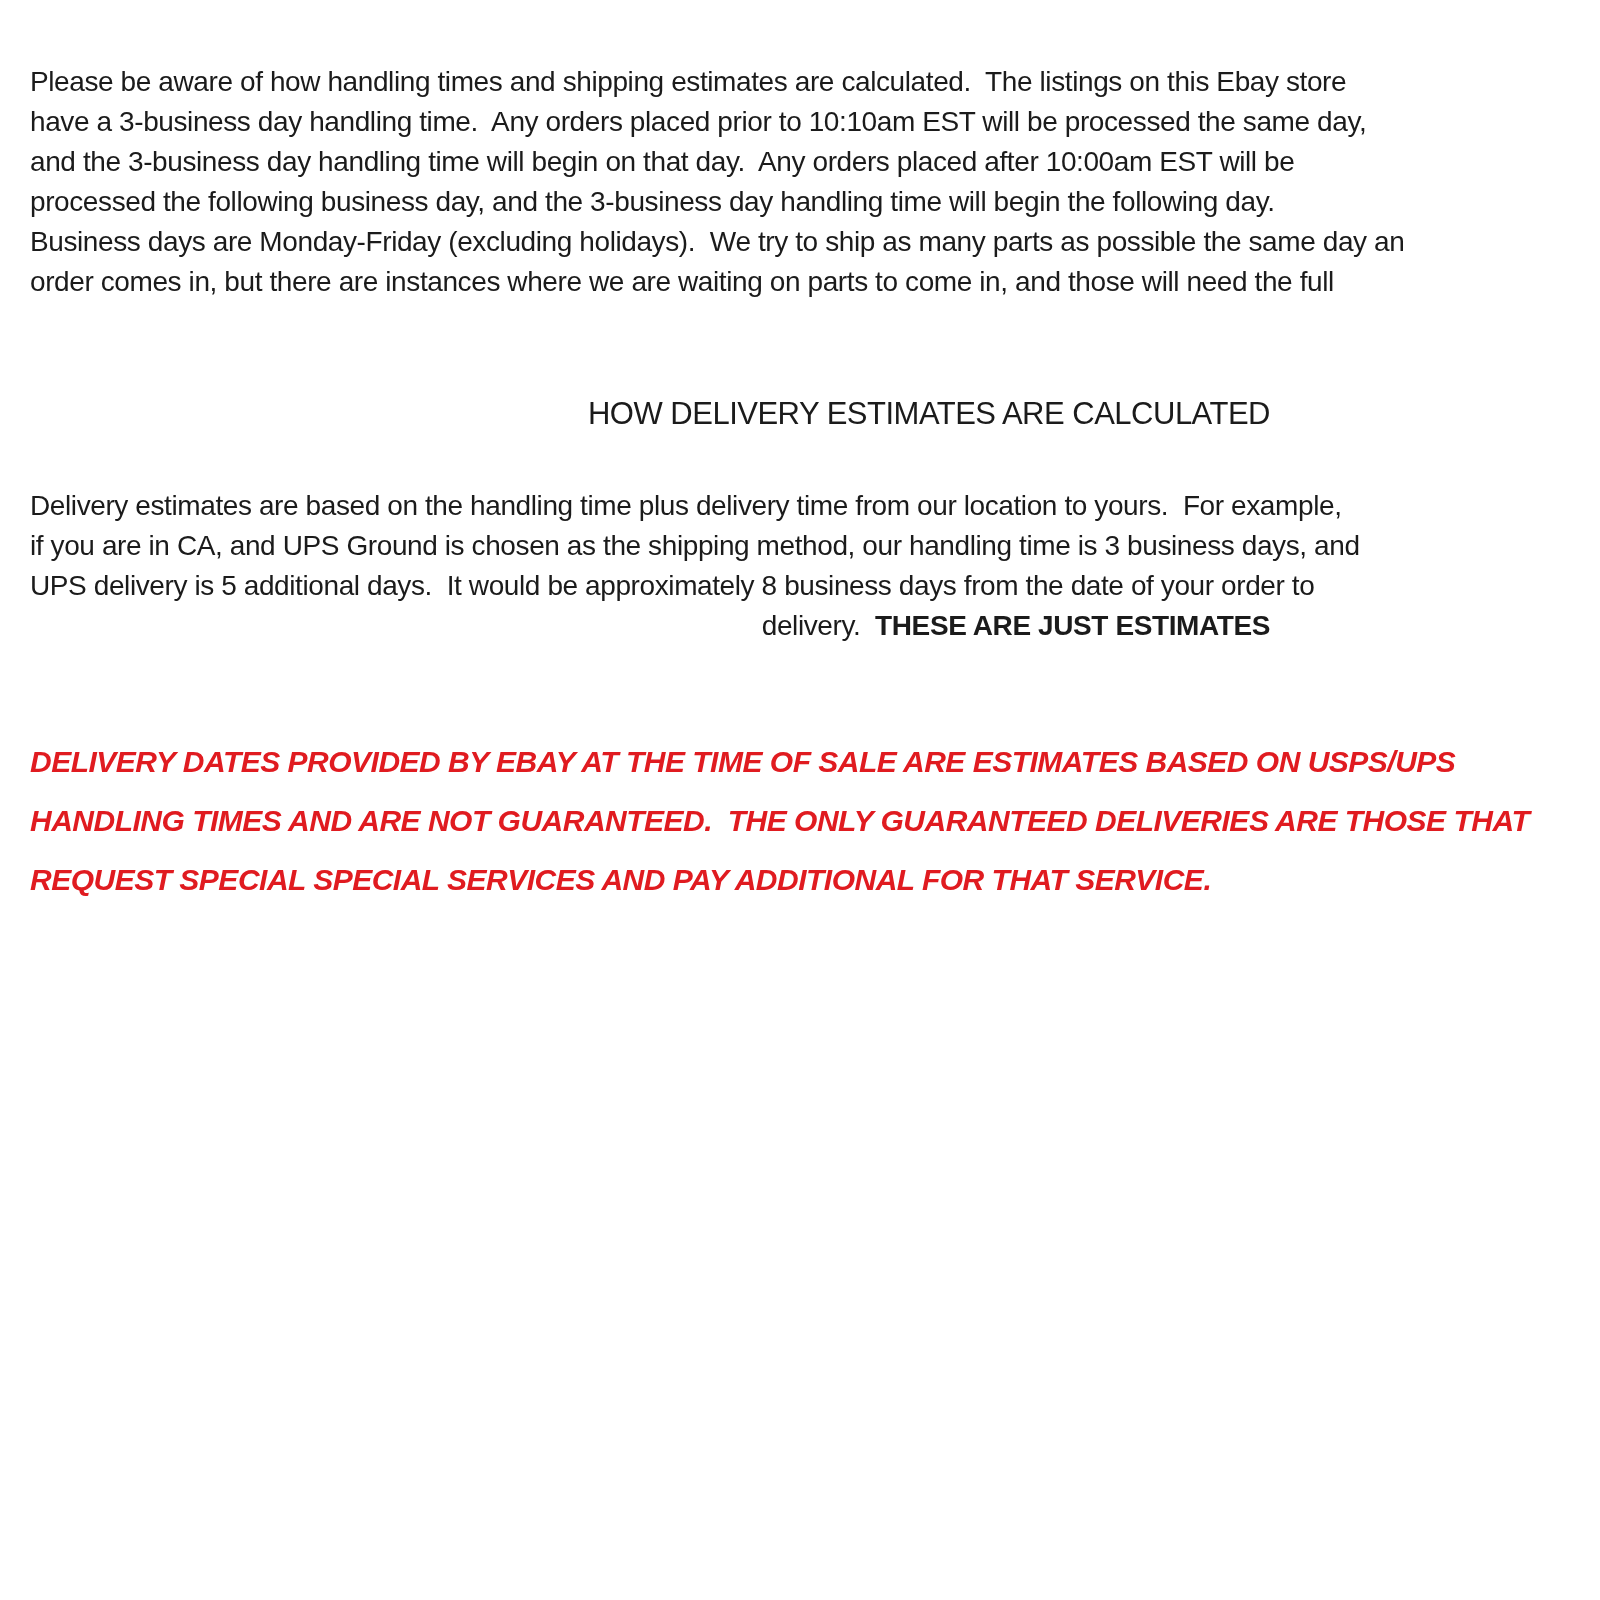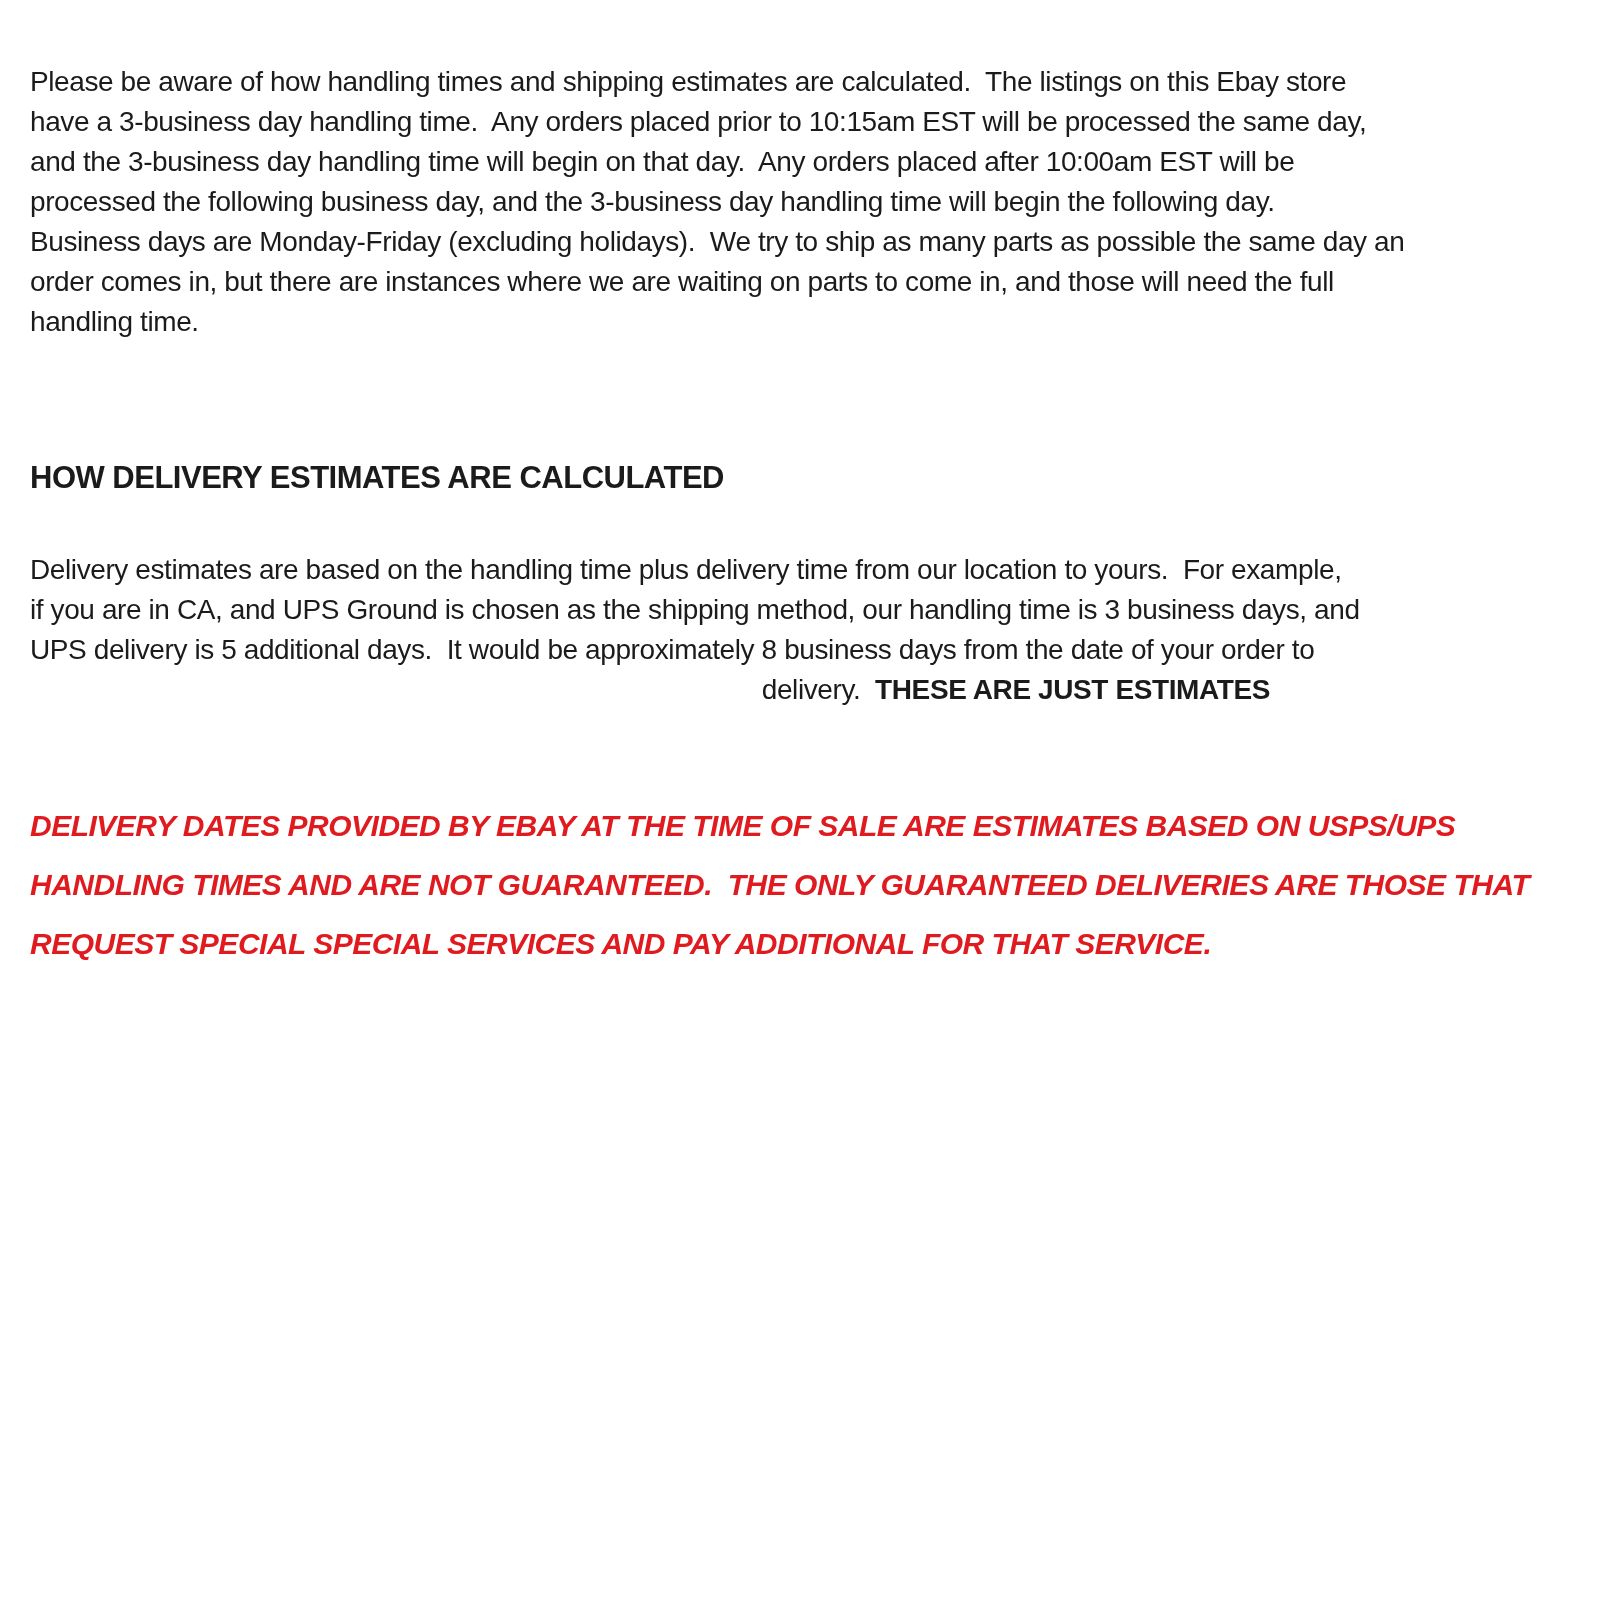--- a/index.html
+++ b/index.html
@@ -19,23 +19,23 @@
     box-sizing: border-box;
     width: 1300px;
   }
   .para .line {
     white-space: pre;           
     font-size: 28px;
     line-height: 40px;
     letter-spacing: -0.4px;
   }
   .section-heading {
-    margin-top: 116px;
-    text-align: left;
-    font-weight: bold;
+    margin-top: 92px;
+    text-align: right;
+    font-weight: normal;
     font-size: 31px;
     line-height: 40px;
     letter-spacing: -0.5px;
     white-space: pre;
   }
   .estimates {
     margin-top: 52px;
     text-align: right;
   }
   .inline-bold {
@@ -55,26 +55,25 @@
     margin-top: 19px;
   }
 </style>
 </head>
 <body>
 
 <div class="doc">
 
   <div class="para intro">
     <div class="line">Please be aware of how handling times and shipping estimates are calculated.  The listings on this Ebay store</div>
-    <div class="line">have a 3-business day handling time.  Any orders placed prior to 10:15am EST will be processed the same day,</div>
+    <div class="line">have a 3-business day handling time.  Any orders placed prior to 10:10am EST will be processed the same day,</div>
     <div class="line">and the 3-business day handling time will begin on that day.  Any orders placed after 10:00am EST will be</div>
     <div class="line">processed the following business day, and the 3-business day handling time will begin the following day.</div>
     <div class="line">Business days are Monday-Friday (excluding holidays).  We try to ship as many parts as possible the same day an</div>
     <div class="line">order comes in, but there are instances where we are waiting on parts to come in, and those will need the full</div>
-    <div class="line">handling time.</div>
   </div>
 
   <div class="section-heading">HOW DELIVERY ESTIMATES ARE CALCULATED</div>
 
   <div class="para estimates">
     <div class="line">Delivery estimates are based on the handling time plus delivery time from our location to yours.  For example,</div>
     <div class="line">if you are in CA, and UPS Ground is chosen as the shipping method, our handling time is 3 business days, and</div>
     <div class="line">UPS delivery is 5 additional days.  It would be approximately 8 business days from the date of your order to</div>
     <div class="line"><span>delivery.  </span><span class="inline-bold">THESE ARE JUST ESTIMATES</span></div>
   </div>

